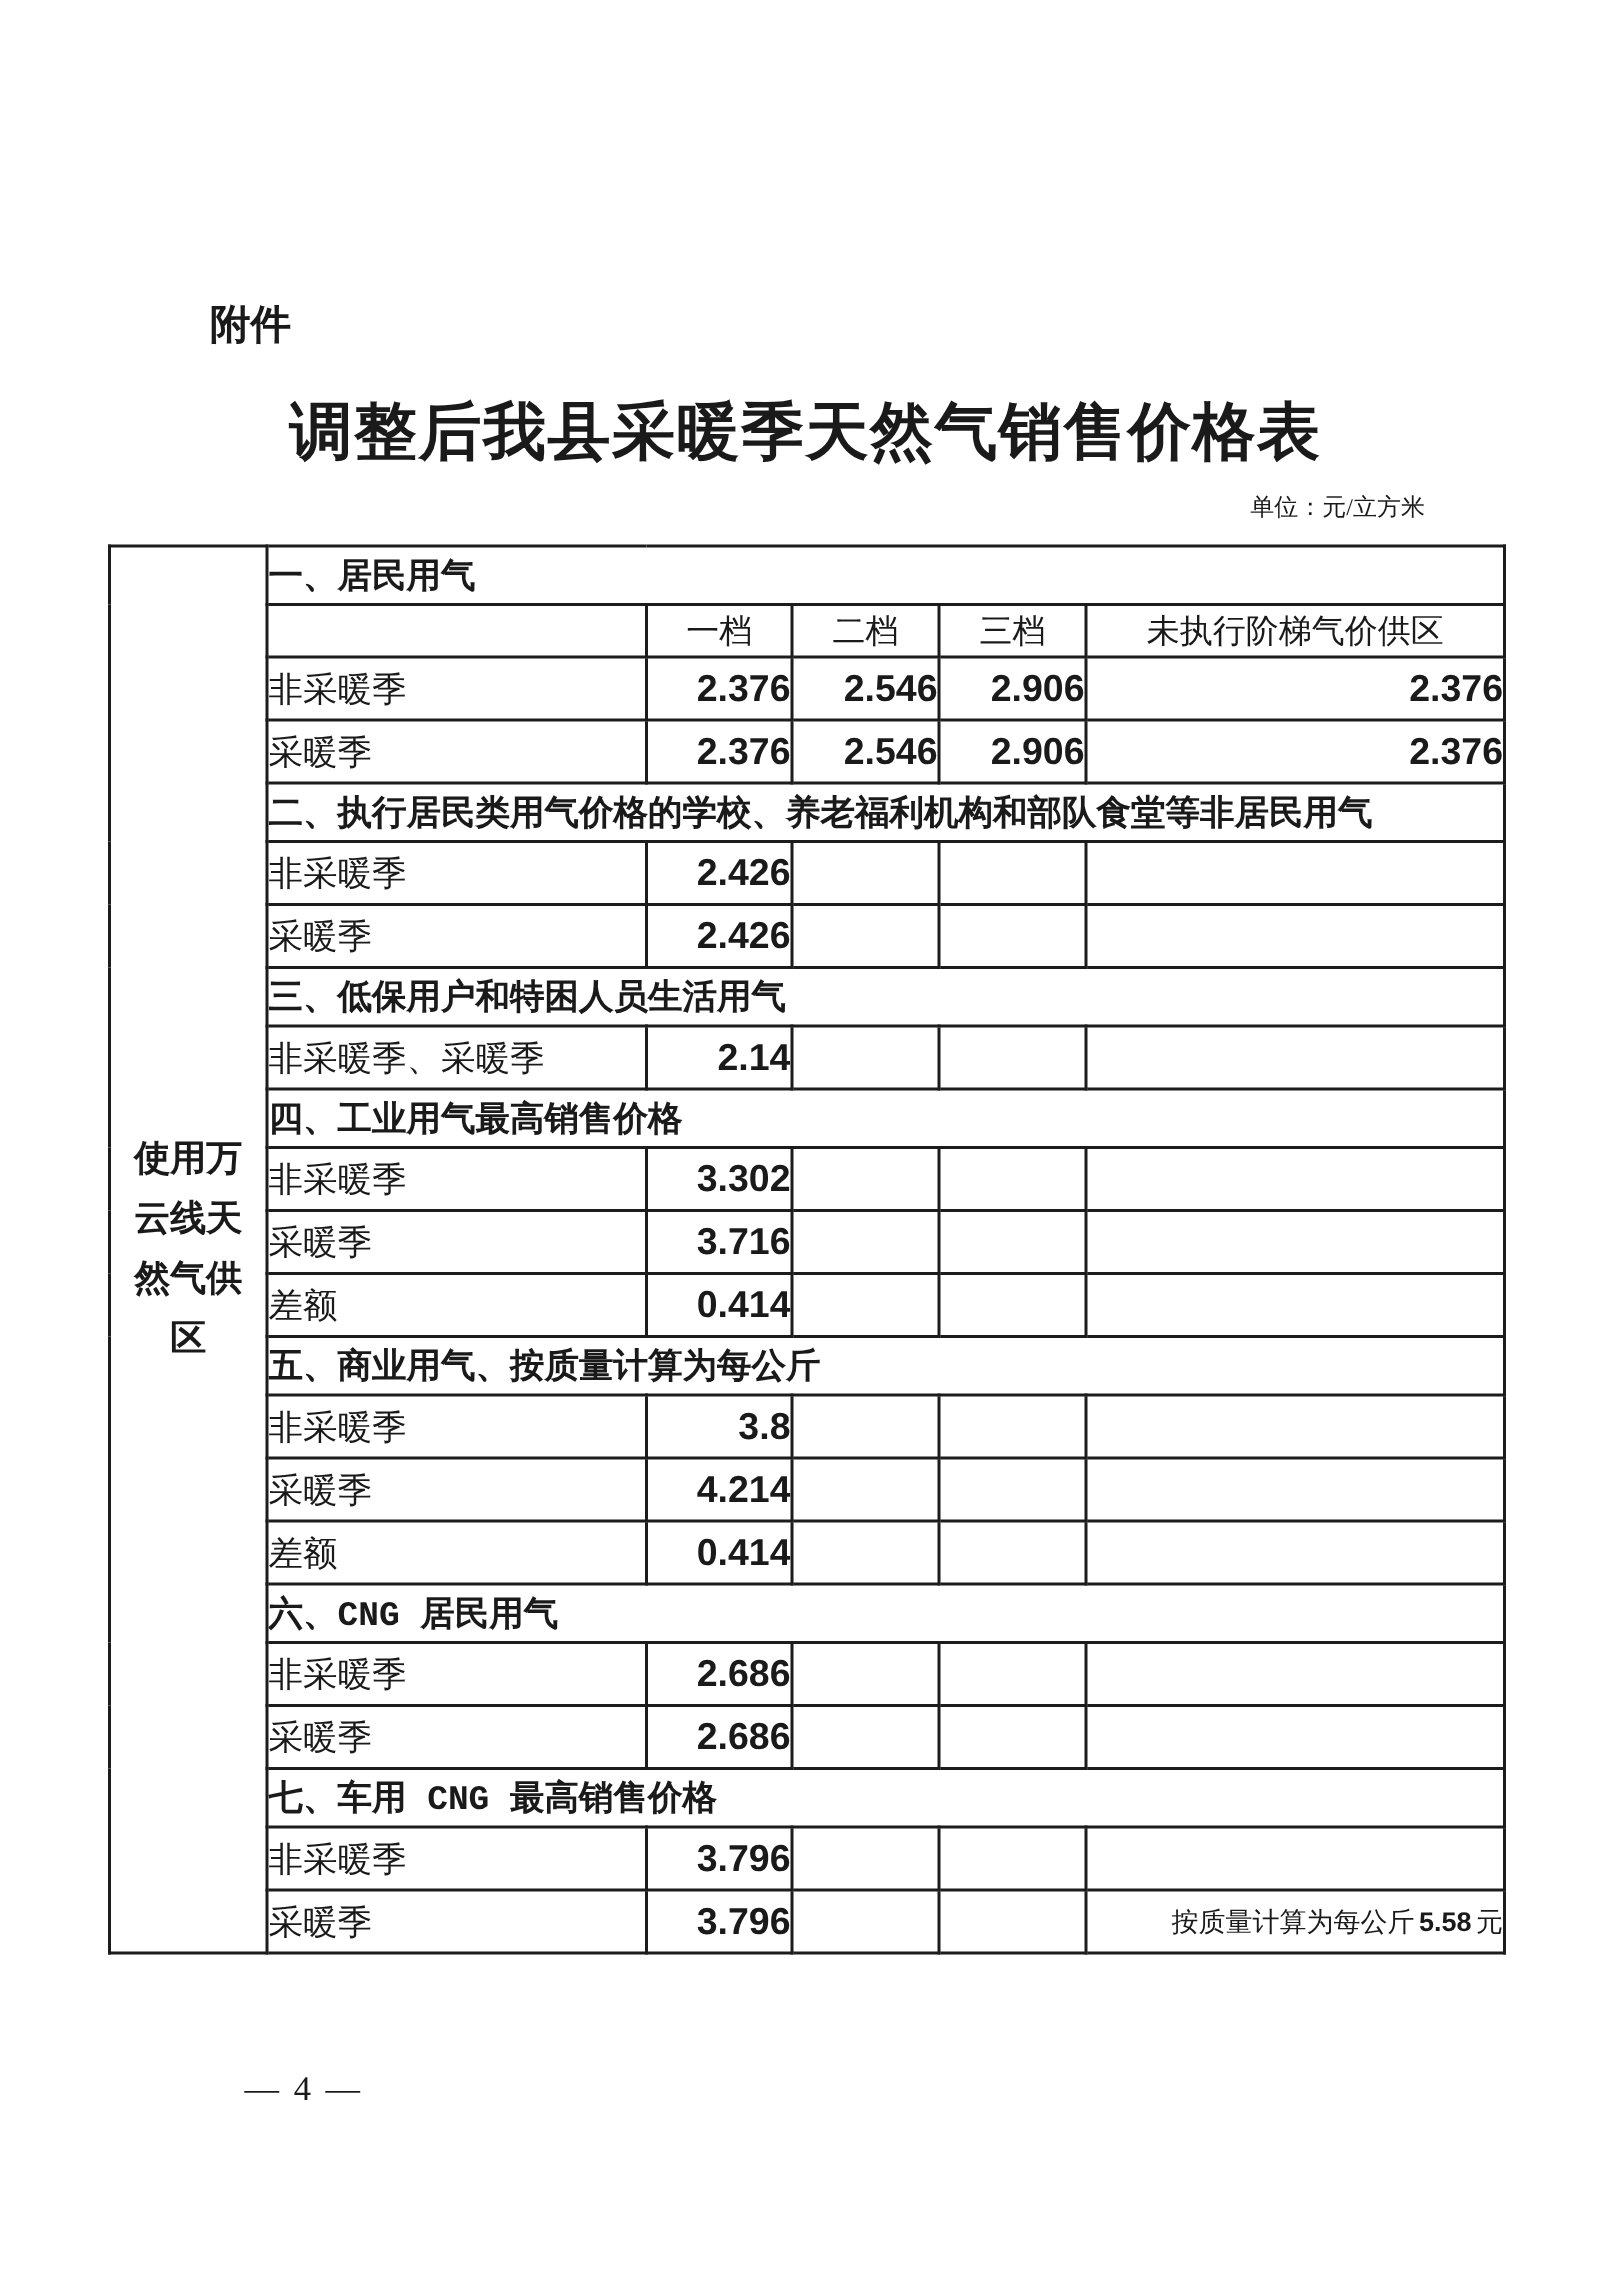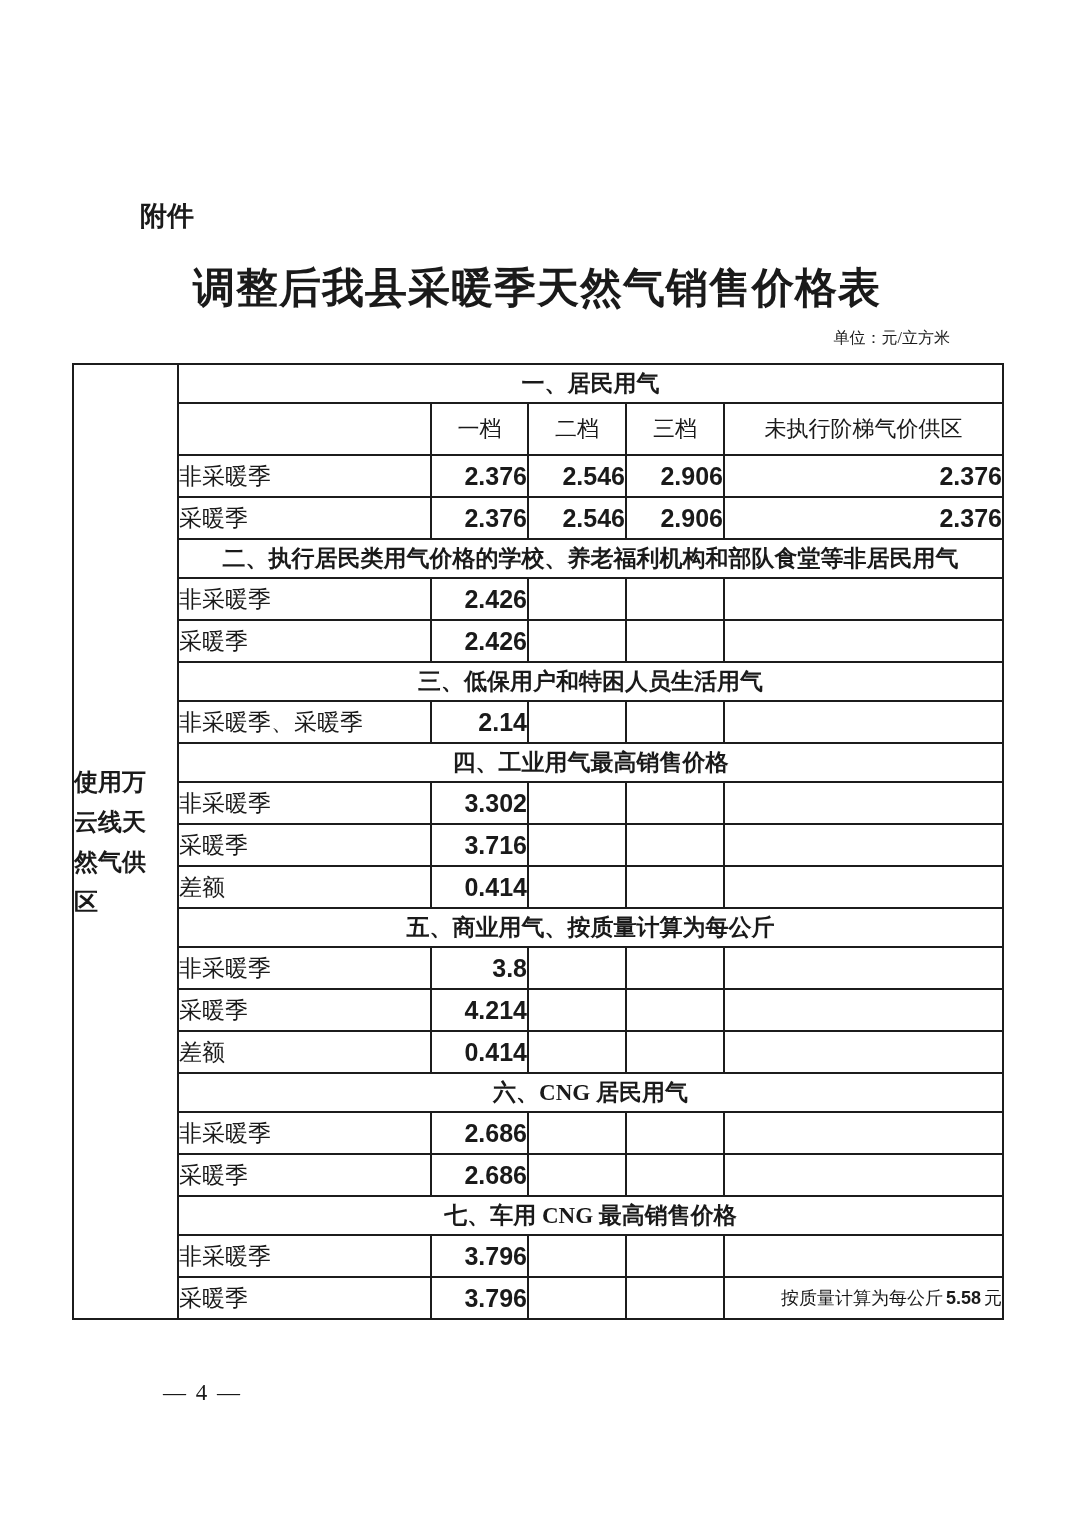--- a/index.html
+++ b/index.html
@@ -23,27 +23,27 @@
   table.price-table{
     position:absolute;left:72px;top:363px;width:930px;
     border-collapse:collapse;table-layout:fixed;
   }
   table.price-table td{
     border:2px solid #1c1c1c;padding:0;vertical-align:middle;
     overflow:hidden;
   }
   tr.section-row{height:39px;}
   tr.data-row{height:42px;}
-  tr.colheader-row{height:52px;}
+  tr.colheader-row{height:35px;}
   td.section-cell{
-    font-family:Liberation Serif, serif;font-weight:700;font-size:23px;
-    padding-left:14px;white-space:nowrap;text-align:center;
+    font-family:Liberation Mono, monospace;font-weight:700;font-size:23px;
+    padding-left:14px;white-space:nowrap;
   }
   td.region-cell{
-    text-align:left;
+    text-align:center;
     font-family:"Liberation Sans",sans-serif;font-weight:700;font-size:24px;
   }
   .region-line{line-height:40px;}
   td.label-cell{font-size:23px;padding-left:12px;white-space:nowrap;}
   td.colhead-cell{font-size:22px;text-align:center;}
   td.num-cell{
     font-family:"Liberation Sans",sans-serif;font-weight:700;font-size:25px;
     text-align:right;padding-right:10px;
   }
   td.num-cell-last{

